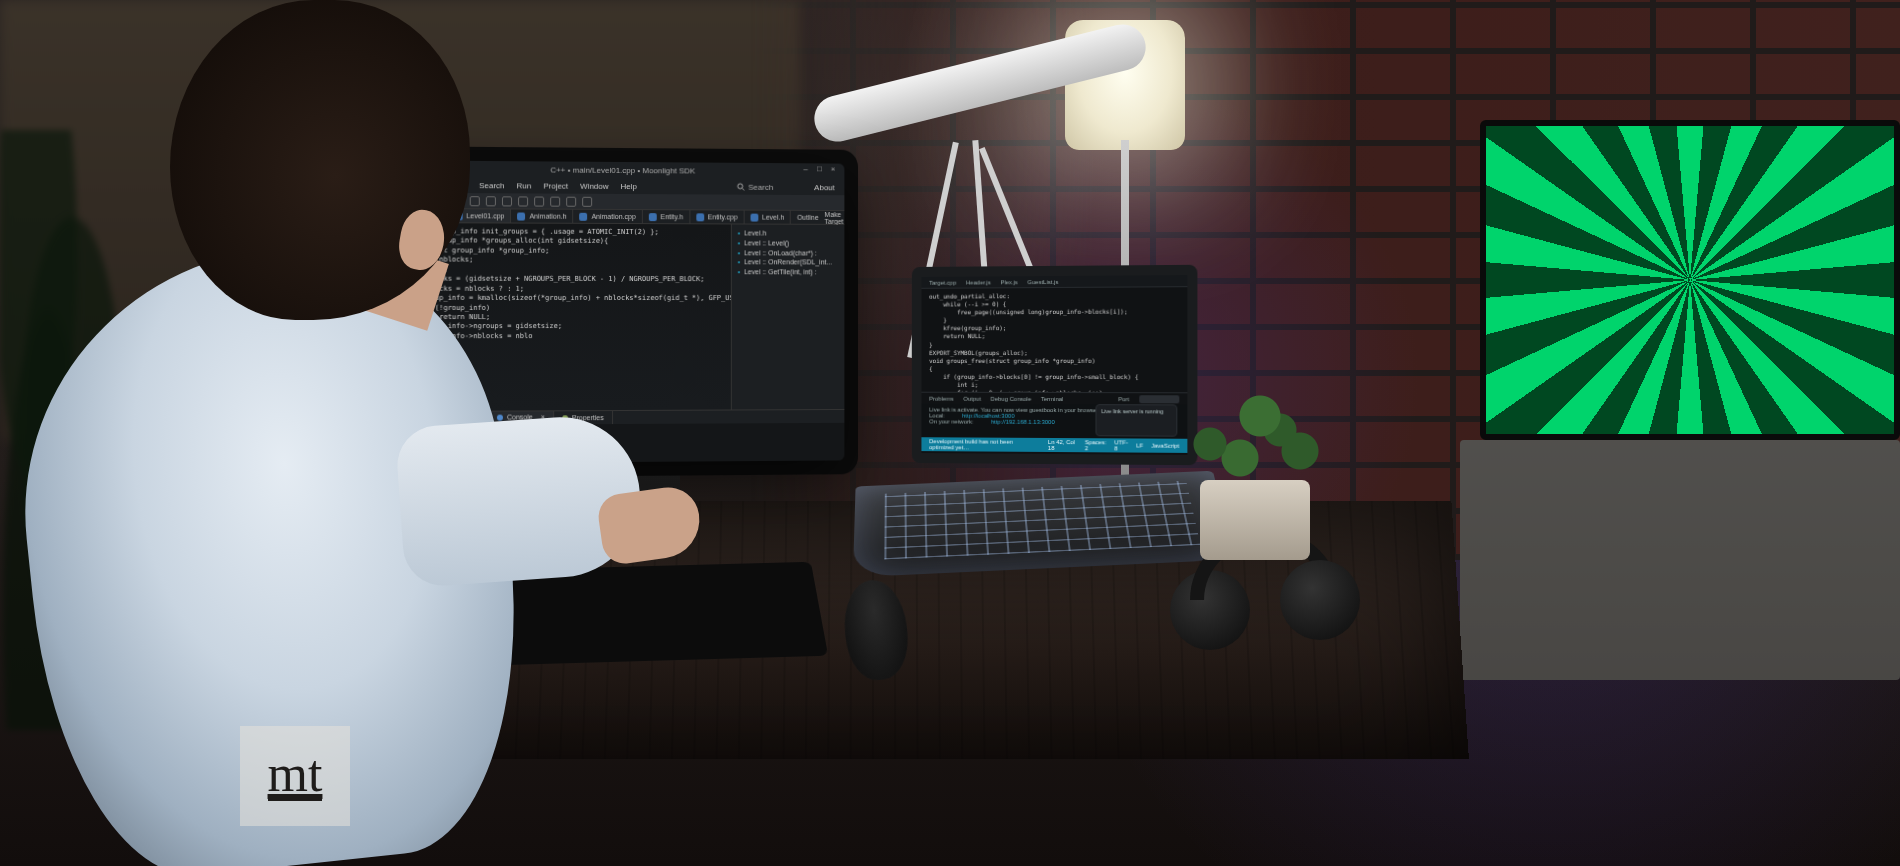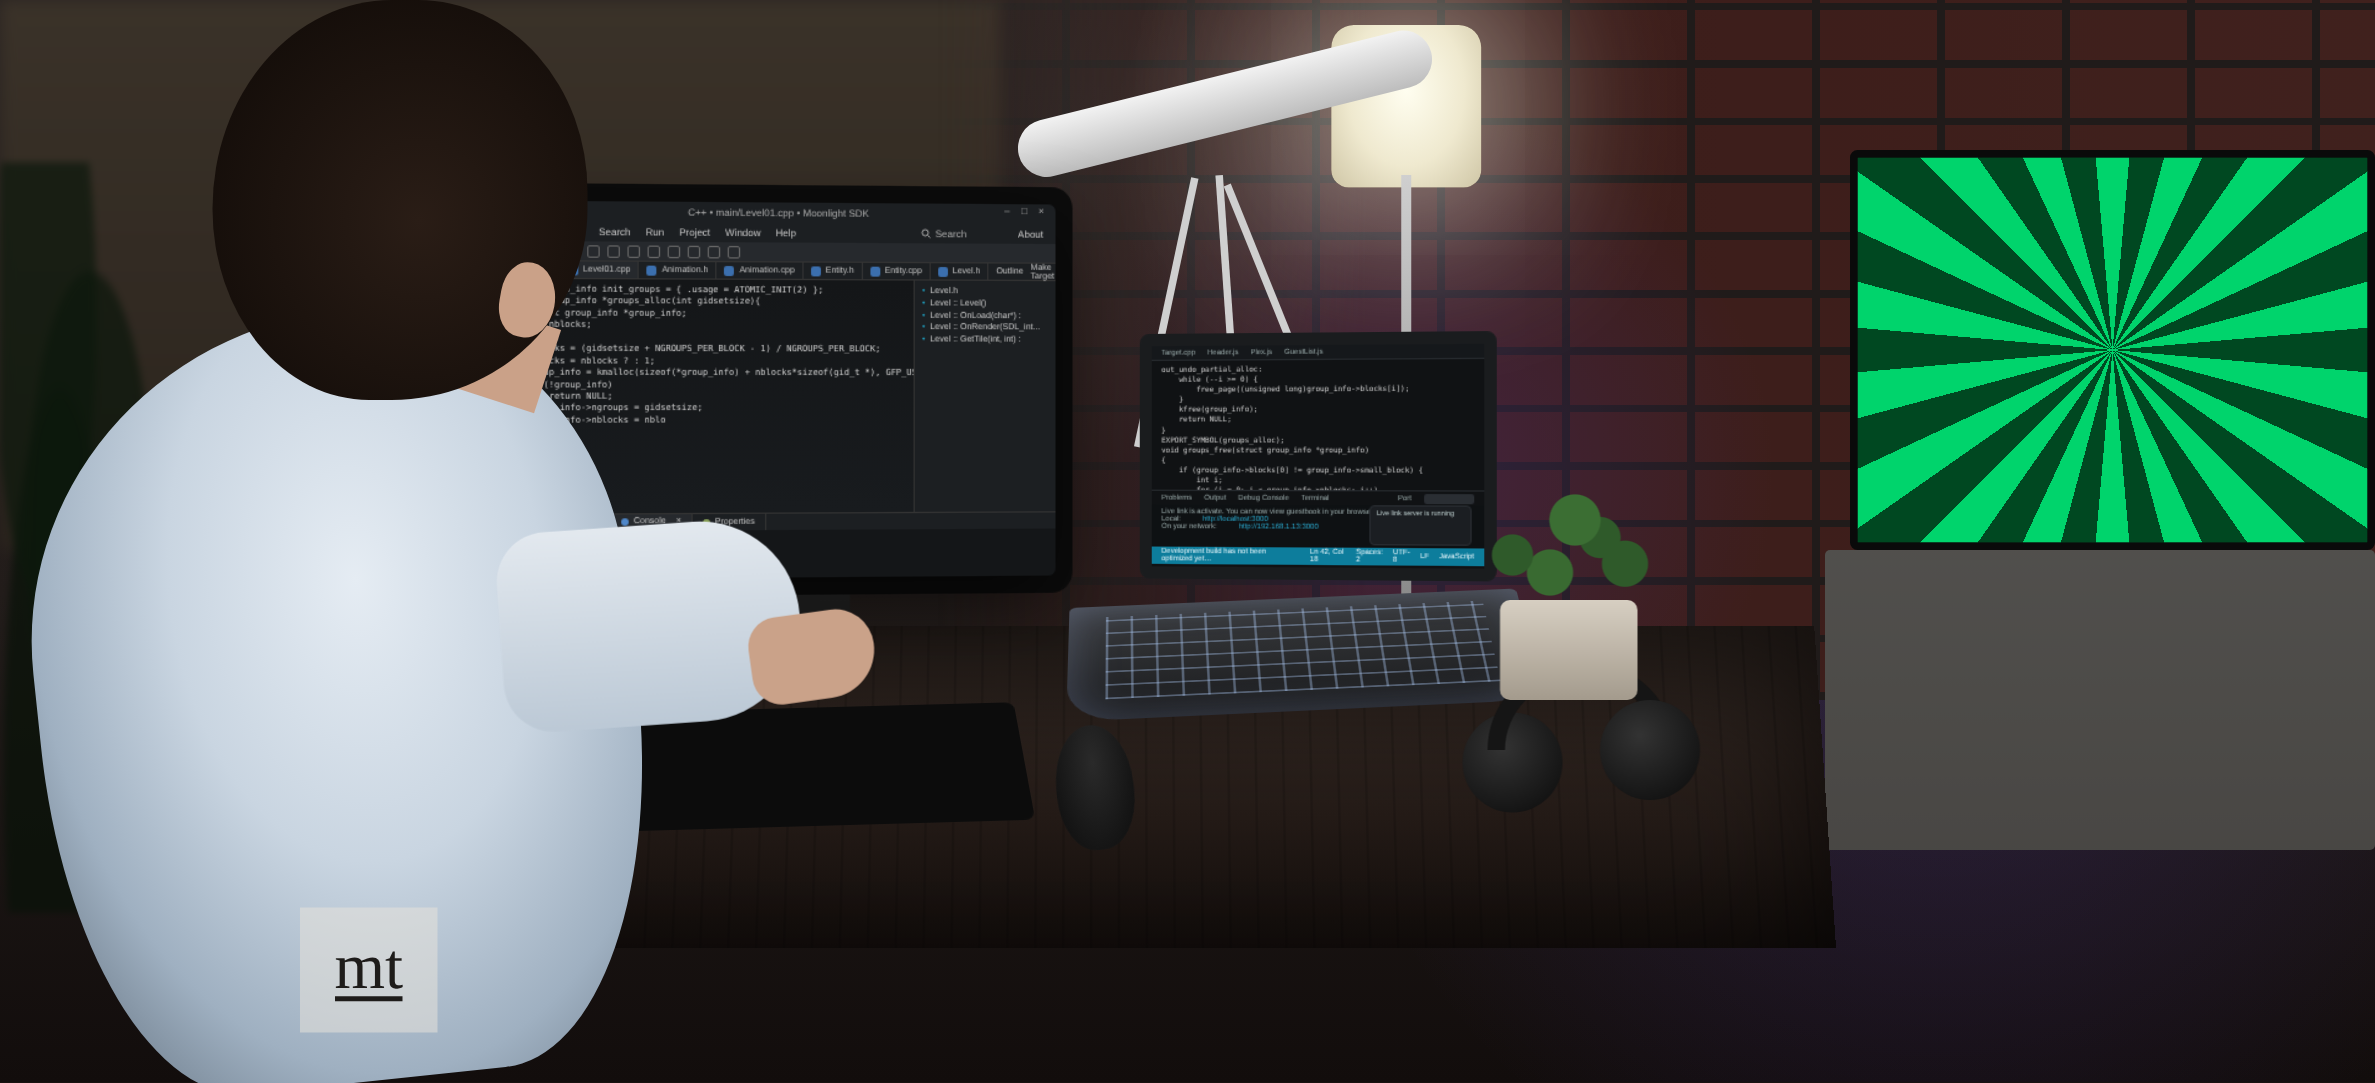--- a/index.html
+++ b/index.html
@@ -248,21 +248,21 @@
 
   
   .watermark{
     position:absolute; left:240px; bottom:40px;
     width:110px; height:100px;
     background:rgba(230,225,218,.55);
     display:flex; align-items:center; justify-content:center;
     font-family: "Times New Roman", serif;
     font-size:52px; color:#1e1c1a;
   }
-  .watermark span{ border-bottom:4px solid #1e1c1a; line-height:.9; }
+  .watermark span{ border-bottom:4px solid #1e1c1a; line-height:.9;text-decoration:underline; }
 
   
   .monitor{
     position:absolute; left:398px; top:162px;
     width:450px; height:300px;
     background: var(--ide-bg-darker);
     border-radius: 6px;
     box-shadow: 0 20px 60px rgba(0,0,0,.6), 0 0 0 14px #0c0c0c;
     overflow:hidden;
     font-size: 8px;

